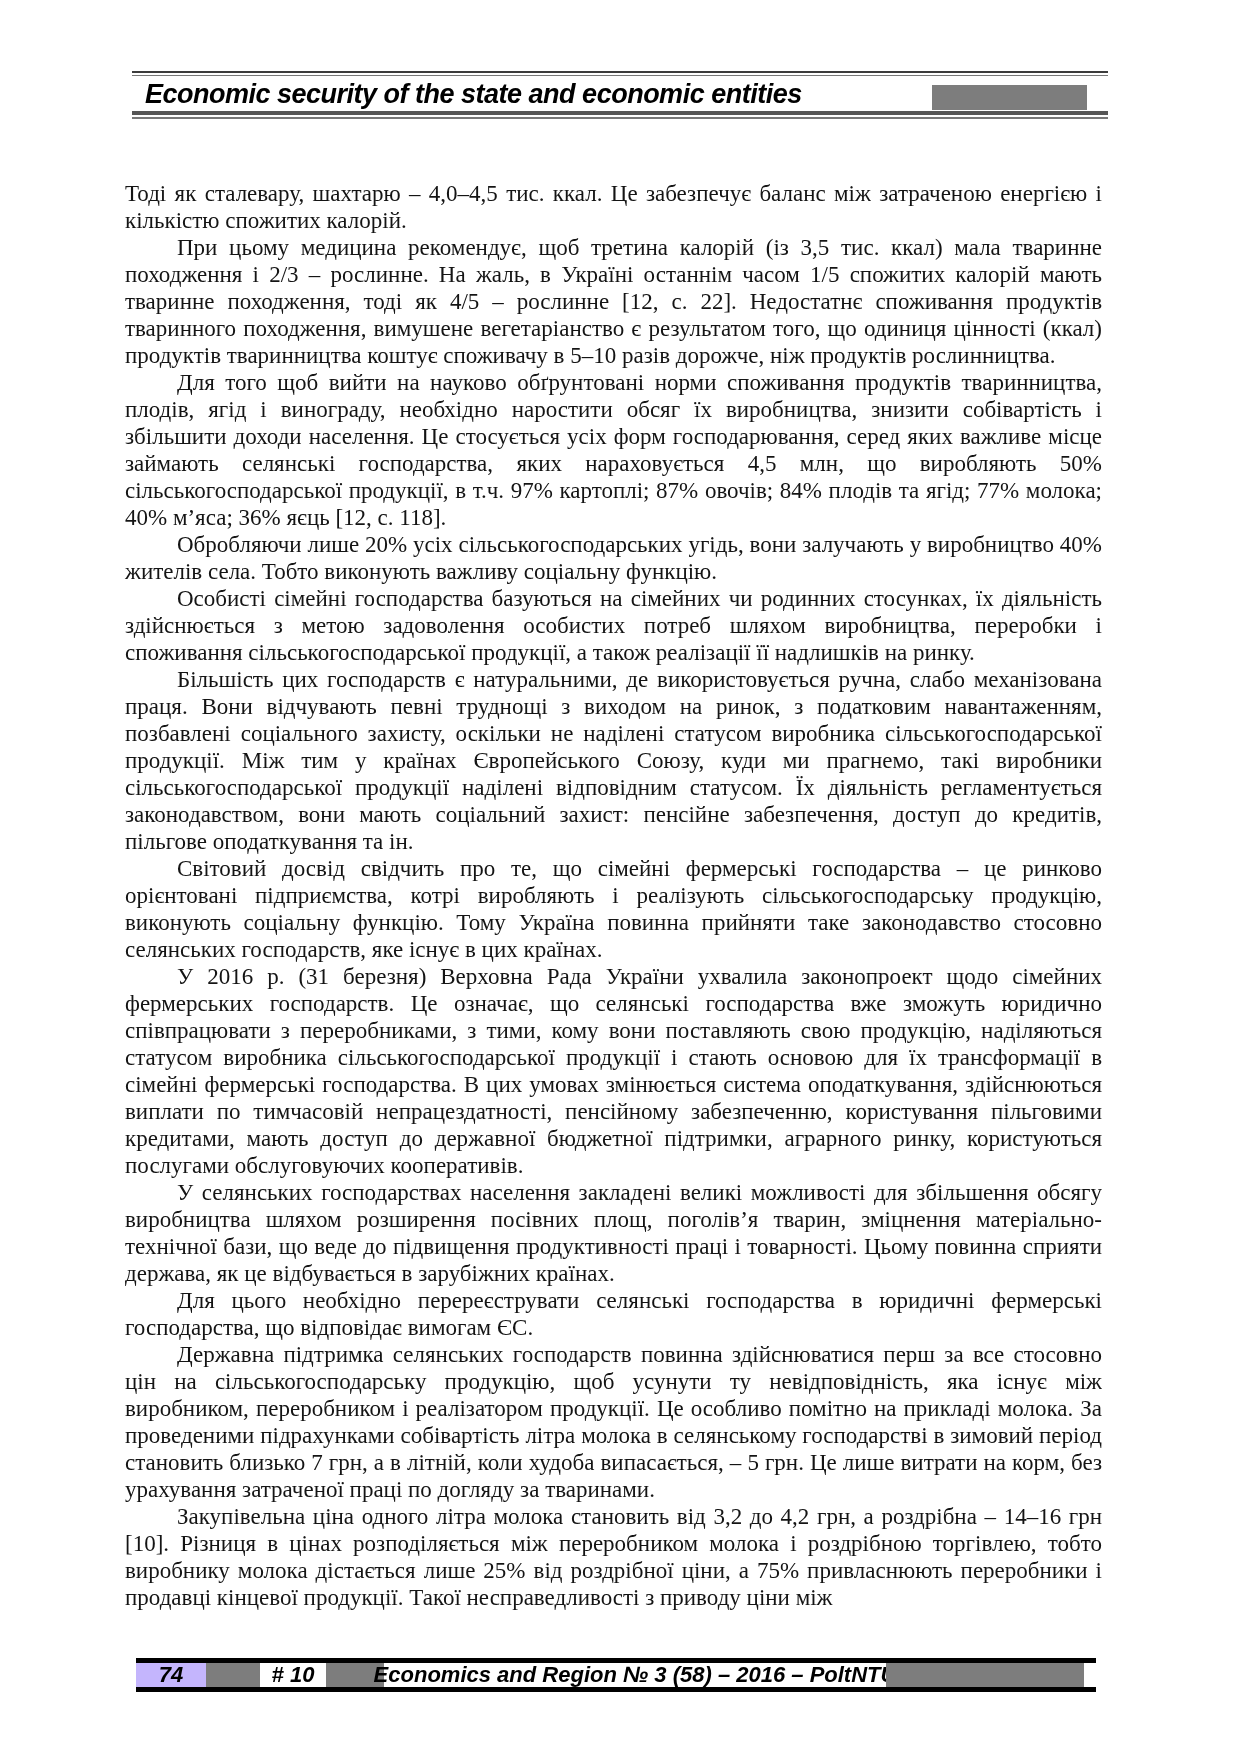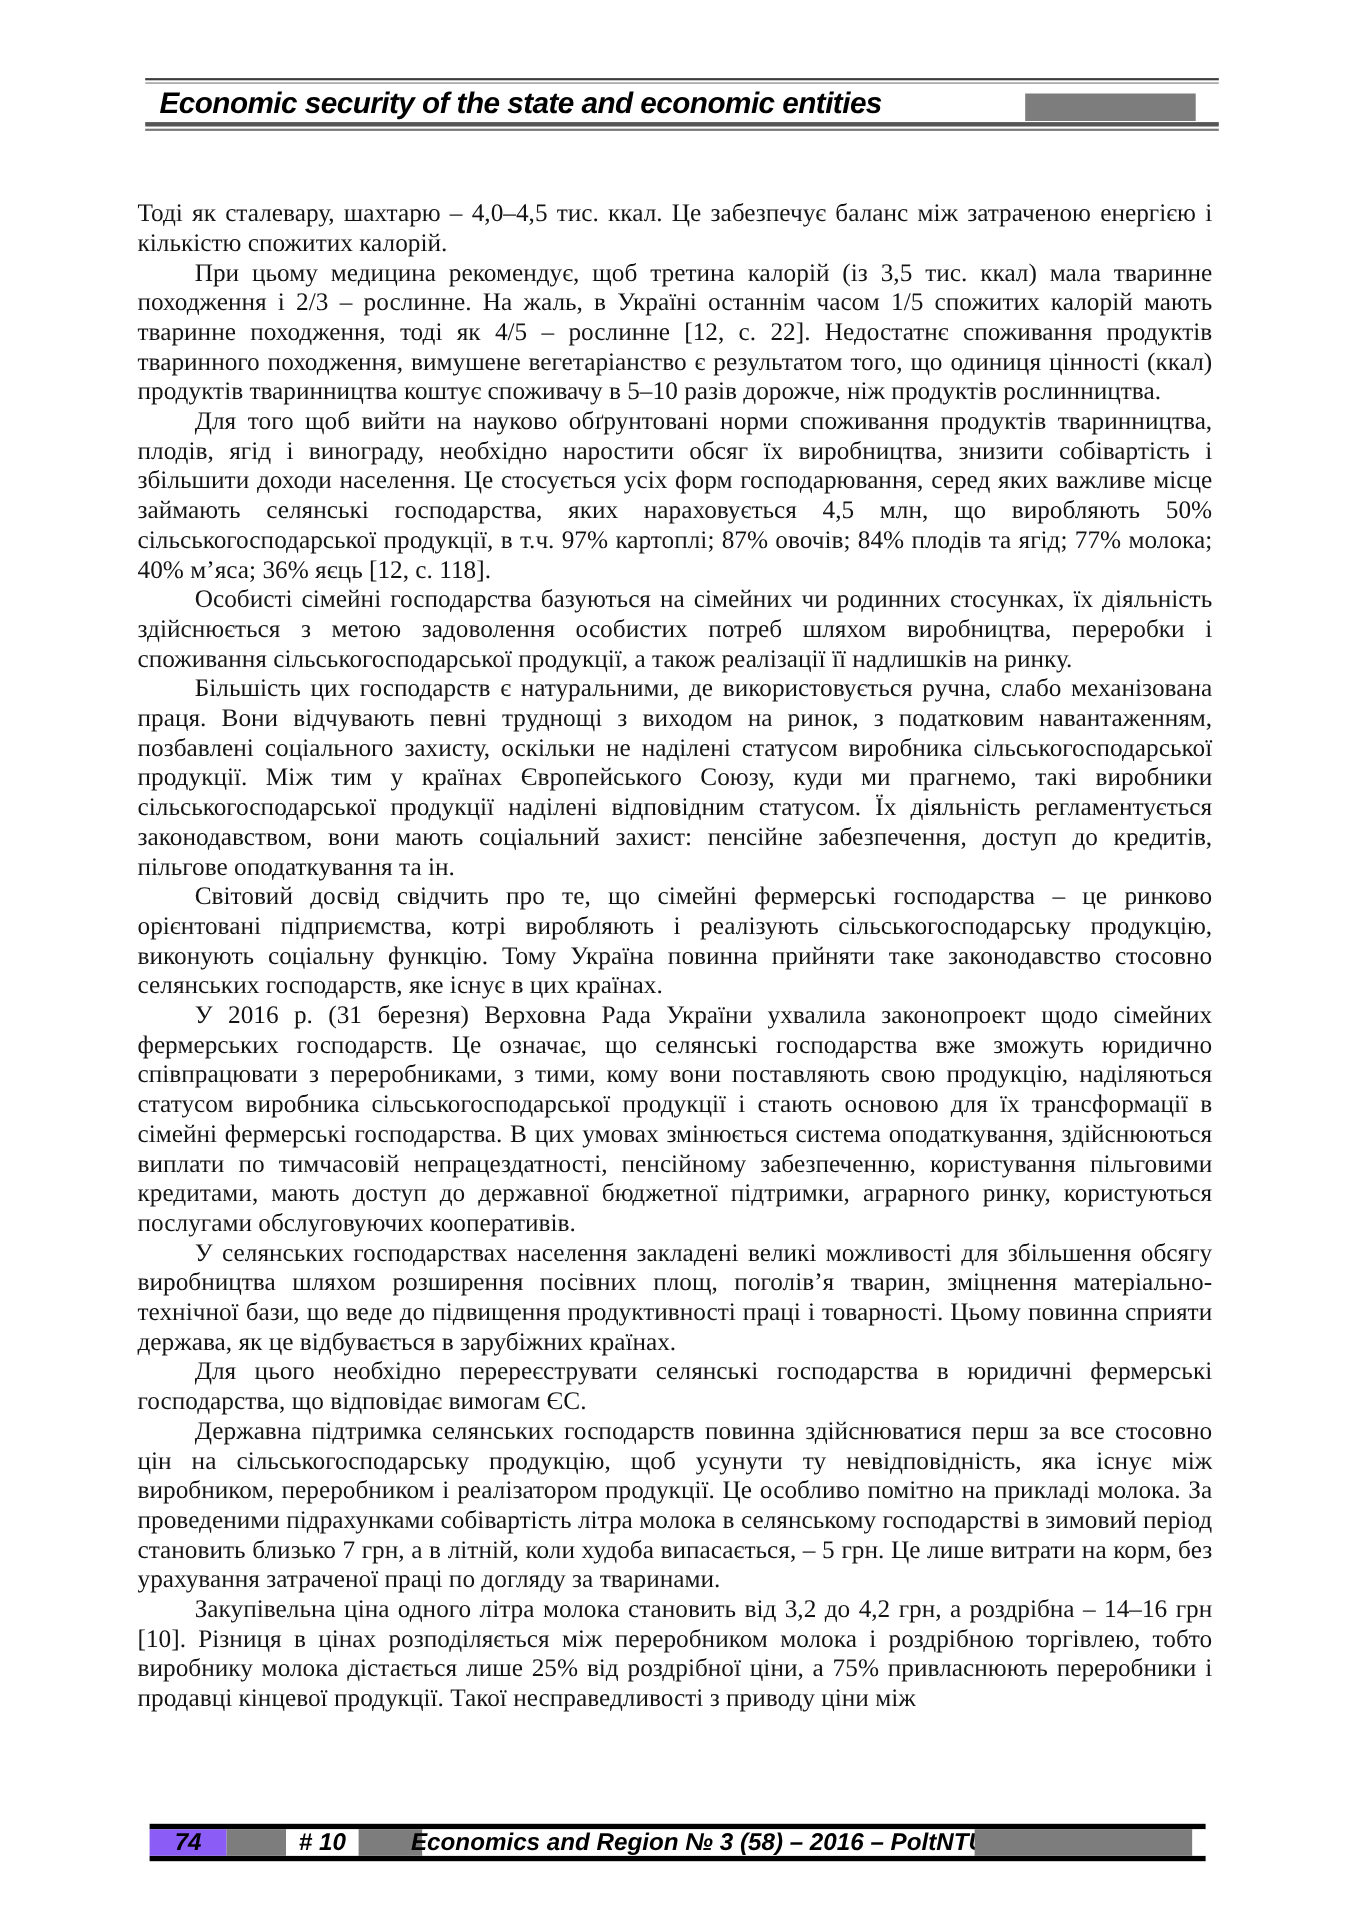--- a/index.html
+++ b/index.html
@@ -98,21 +98,21 @@
     font-weight: bold;
     font-style: italic;
     color: #000;
   }
   .footer .cell {
     display: flex;
     align-items: center;
     justify-content: center;
     white-space: nowrap;
   }
-  .cell-pageno  { width: 70px;  background: #8b5cf6; }
+  .cell-pageno  { width: 70px;  background: #c4b5fd; }
   .cell-gray-1  { width: 54px;  background: var(--block-gray); }
   .cell-issue   { width: 66px;  background: #fff; text-align: center; }
   .cell-gray-2  { width: 58px;  background: var(--block-gray); }
   .cell-journal { width: 502px; background: #fff; }
   .cell-gray-3  { width: 198px; background: var(--block-gray); }
   .cell-end     { width: 12px;  background: #fff; }
 </style>
 </head>
 <body>
 
@@ -125,20 +125,21 @@
       <span class="header-gray-block"></span>
     </div>
     <div class="rule-thick-gray"></div>
     <div class="rule-thin-gray"></div>
   </div>
 
   <div class="article">
       <p class="para cont">Тоді як сталевару, шахтарю – 4,0–4,5 тис. ккал. Це забезпечує баланс між затраченою енергією і кількістю спожитих калорій.</p>
       <p class="para">При цьому медицина рекомендує, щоб третина калорій (із 3,5 тис. ккал) мала тваринне походження і 2/3 – рослинне. На жаль, в Україні останнім часом 1/5 спожитих калорій мають тваринне походження, тоді як 4/5 – рослинне [12, с. 22]. Недостатнє споживання продуктів тваринного походження, вимушене вегетаріанство є результатом того, що одиниця цінності (ккал) продуктів тваринництва коштує споживачу в 5–10 разів дорожче, ніж продуктів рослинництва.</p>
       <p class="para">Для того щоб вийти на науково обґрунтовані норми споживання продуктів тваринництва, плодів, ягід і винограду, необхідно наростити обсяг їх виробництва, знизити собівартість і збільшити доходи населення. Це стосується усіх форм господарювання, серед яких важливе місце займають селянські господарства, яких нараховується 4,5 млн, що виробляють 50% сільськогосподарської продукції, в т.ч. 97% картоплі; 87% овочів; 84% плодів та ягід; 77% молока; 40% м’яса; 36% яєць [12, с. 118].</p>
+      <p class="para">Обробляючи лише 20% усіх сільськогосподарських угідь, вони залучають у виробництво 40% жителів села. Тобто виконують важливу соціальну функцію.</p>
       <p class="para">Особисті сімейні господарства базуються на сімейних чи родинних стосунках, їх діяльність здійснюється з метою задоволення особистих потреб шляхом виробництва, переробки і споживання сільськогосподарської продукції, а також реалізації її надлишків на ринку.</p>
       <p class="para">Більшість цих господарств є натуральними, де використовується ручна, слабо механізована праця. Вони відчувають певні труднощі з виходом на ринок, з податковим навантаженням, позбавлені соціального захисту, оскільки не наділені статусом виробника сільськогосподарської продукції. Між тим у країнах Європейського Союзу, куди ми прагнемо, такі виробники сільськогосподарської продукції наділені відповідним статусом. Їх діяльність регламентується законодавством, вони мають соціальний захист: пенсійне забезпечення, доступ до кредитів, пільгове оподаткування та ін.</p>
       <p class="para">Світовий досвід свідчить про те, що сімейні фермерські господарства – це ринково орієнтовані підприємства, котрі виробляють і реалізують сільськогосподарську продукцію, виконують соціальну функцію. Тому Україна повинна прийняти таке законодавство стосовно селянських господарств, яке існує в цих країнах.</p>
       <p class="para">У 2016 р. (31 березня) Верховна Рада України ухвалила законопроект щодо сімейних фермерських господарств. Це означає, що селянські господарства вже зможуть юридично співпрацювати з переробниками, з тими, кому вони поставляють свою продукцію, наділяються статусом виробника сільськогосподарської продукції і стають основою для їх трансформації в сімейні фермерські господарства. В цих умовах змінюється система оподаткування, здійснюються виплати по тимчасовій непрацездатності, пенсійному забезпеченню, користування пільговими кредитами, мають доступ до державної бюджетної підтримки, аграрного ринку, користуються послугами обслуговуючих кооперативів.</p>
       <p class="para">У селянських господарствах населення закладені великі можливості для збільшення обсягу виробництва шляхом розширення посівних площ, поголів’я тварин, зміцнення матеріально-технічної бази, що веде до підвищення продуктивності праці і товарності. Цьому повинна сприяти держава, як це відбувається в зарубіжних країнах.</p>
       <p class="para">Для цього необхідно перереєструвати селянські господарства в юридичні фермерські господарства, що відповідає вимогам ЄС.</p>
       <p class="para">Державна підтримка селянських господарств повинна здійснюватися перш за все стосовно цін на сільськогосподарську продукцію, щоб усунути ту невідповідність, яка існує між виробником, переробником і реалізатором продукції. Це особливо помітно на прикладі молока. За проведеними підрахунками собівартість літра молока в селянському господарстві в зимовий період становить близько 7 грн, а в літній, коли худоба випасається, – 5 грн. Це лише витрати на корм, без урахування затраченої праці по догляду за тваринами.</p>
       <p class="para">Закупівельна ціна одного літра молока становить від 3,2 до 4,2 грн, а роздрібна – 14–16 грн [10]. Різниця в цінах розподіляється між переробником молока і роздрібною торгівлею, тобто виробнику молока дістається лише 25% від роздрібної ціни, а 75% привласнюють переробники і продавці кінцевої продукції. Такої несправедливості з приводу ціни між</p>
     </div>
 

